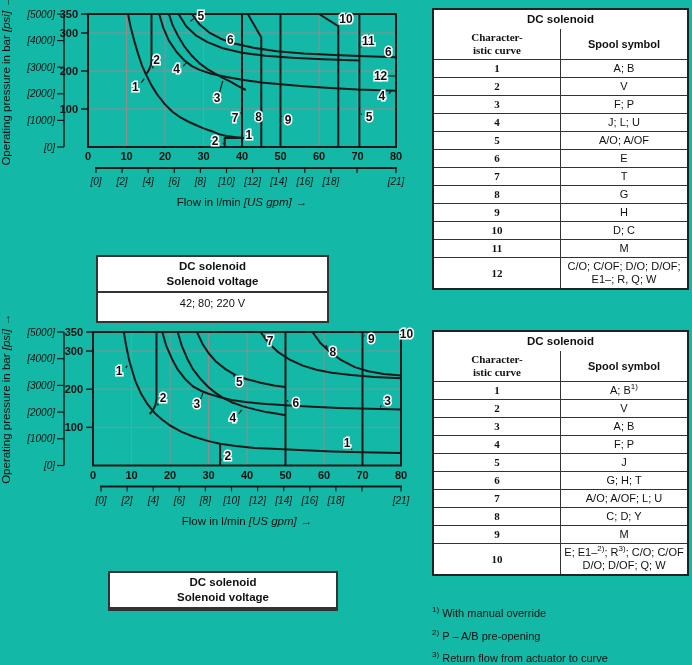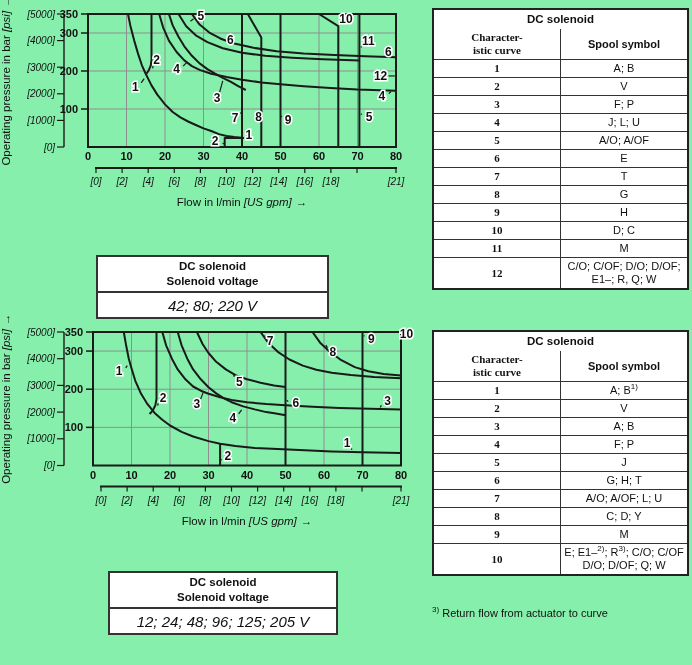--- a/index.html
+++ b/index.html
@@ -1,32 +1,32 @@
 <!DOCTYPE html>
 <html><head>
 <meta charset="utf-8">
 <style>
   html,body{margin:0;padding:0;background:#fff;}
-  .page{position:relative;width:692px;height:665px;background:#86efac;overflow:hidden;
+  .page{position:relative;width:692px;height:665px;background:#14b8a6;overflow:hidden;
         font-family:"Liberation Sans",sans-serif;color:#111;}
   svg.chart{position:absolute;overflow:visible;}
   
   table.spool-table{position:absolute;border-collapse:collapse;width:257px;table-layout:fixed;
         border:2px solid #222;background:#fff;}
   table.spool-table td{border:1px solid #333;font-size:11px;text-align:center;
         padding:2px 3px;color:#111;line-height:13px;}
   table.spool-table tr.t-head td{font-weight:bold;font-size:11.5px;border-bottom:0;padding:3px 2px;}
   table.spool-table tr.t-sub td{font-weight:bold;border-top:0;padding:2px 2px;}
   table.spool-table td.c1{width:70px;font-family:Liberation Serif, serif;}
   table.spool-table sup{font-size:8px;line-height:0;}
   
   .vbox{position:absolute;border:2px solid #333;background:#fff;text-align:center;}
   .vbox .vhead{font-weight:bold;font-size:11.5px;line-height:15px;padding:2px 0;
         border-bottom:2px solid #333;}
-  .vbox .vval{font-size:15px;padding:4px 0 3px 0;font-style:italic;}
+  .vbox .vval{font-size:11px;padding:4px 0 12px 0;}
   
   .footnotes{position:absolute;font-size:11px;line-height:20px;color:#111;}
   .footnotes sup{font-size:8px;}
 </style>
 </head>
 <body>
 
 <div class="page">
 
   <svg class="chart" id="chart1" style="left:0;top:0" width="428" height="232" viewBox="0 0 428 232">
@@ -396,20 +396,21 @@
       <span>Solenoid voltage</span>
     </div>
     <div class="vval">42; 80; 220 V</div>
   </div>
 
   <div class="vbox" style="left:108px;top:571px;width:226px">
     <div class="vhead">
       <span>DC solenoid</span><br>
       <span>Solenoid voltage</span>
     </div>
-    <div class="vval">12; 24; 48; 96; 125; 205 V</div>
   </div>
 
   <div class="footnotes" style="left:432px;top:600px">
+    <div><sup>1)</sup> <span>With manual override</span></div>
+    <div><sup>2)</sup> <span>P – A/B pre-opening</span></div>
     <div><sup>3)</sup> <span>Return flow from actuator to curve</span></div>
   </div>
 
 </div>
 
 </body></html>

